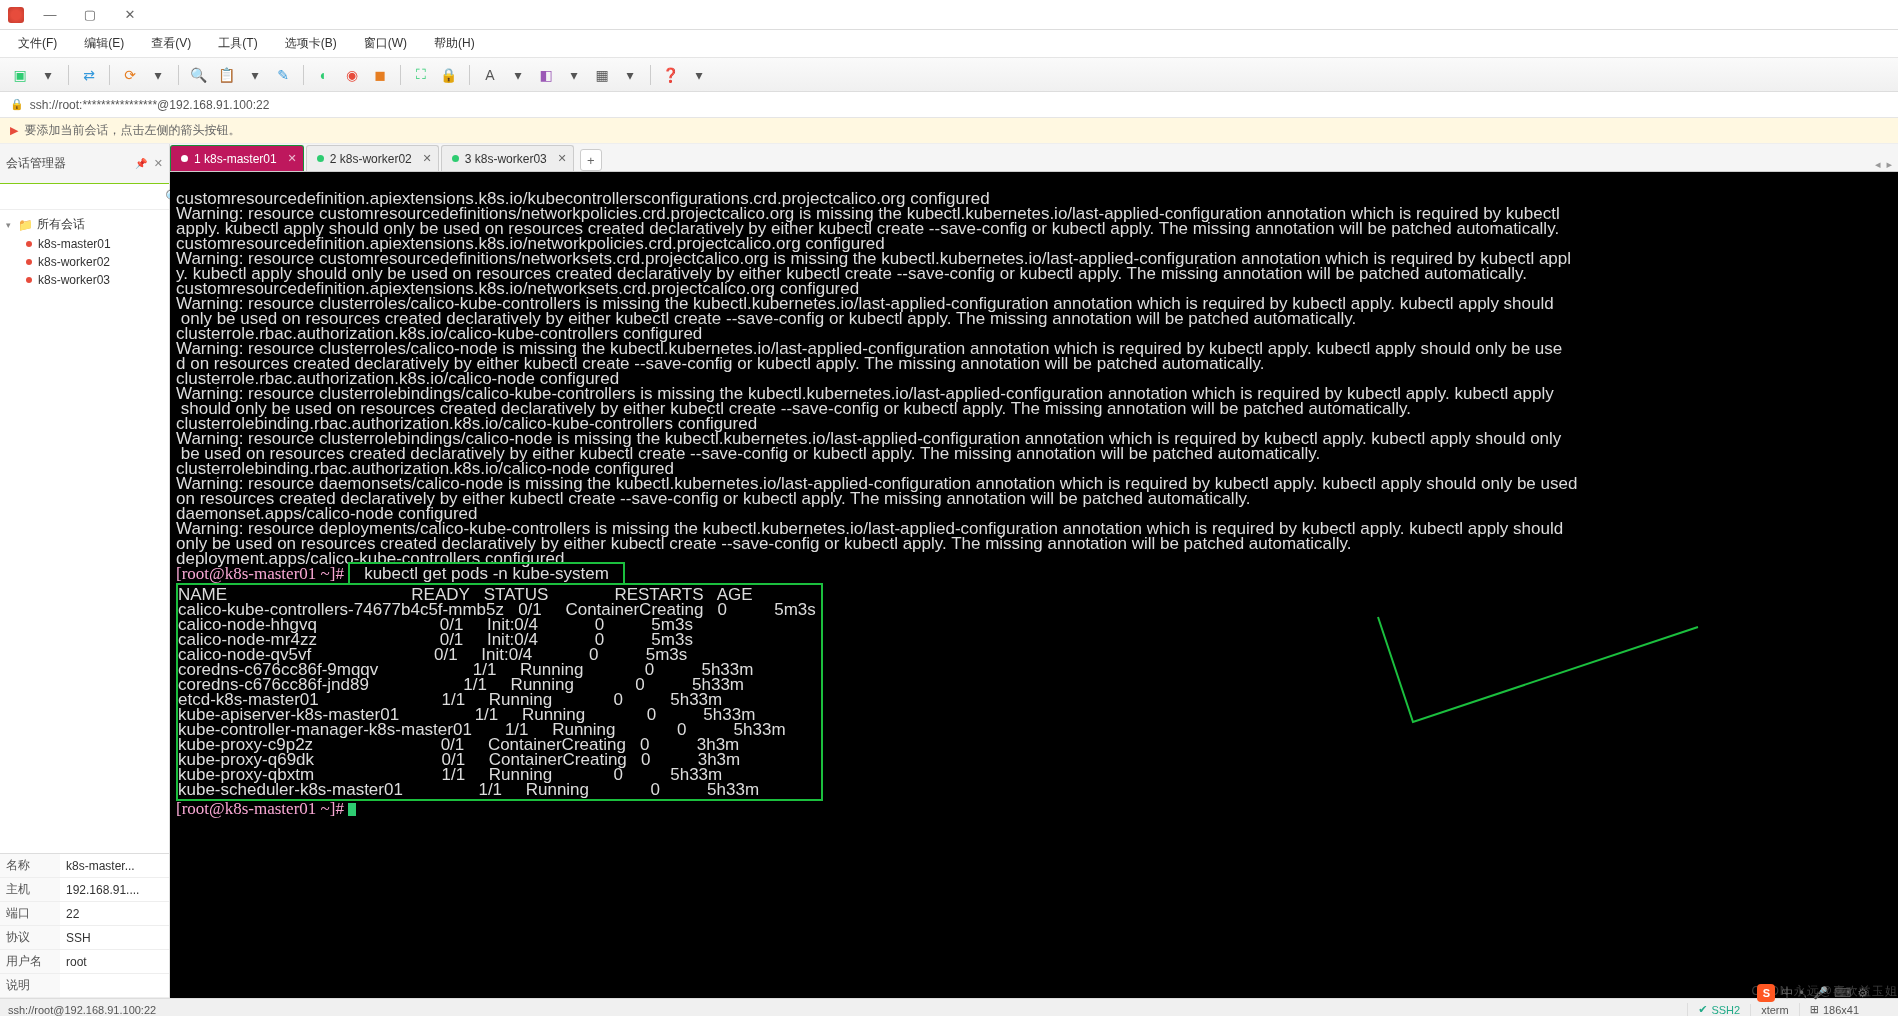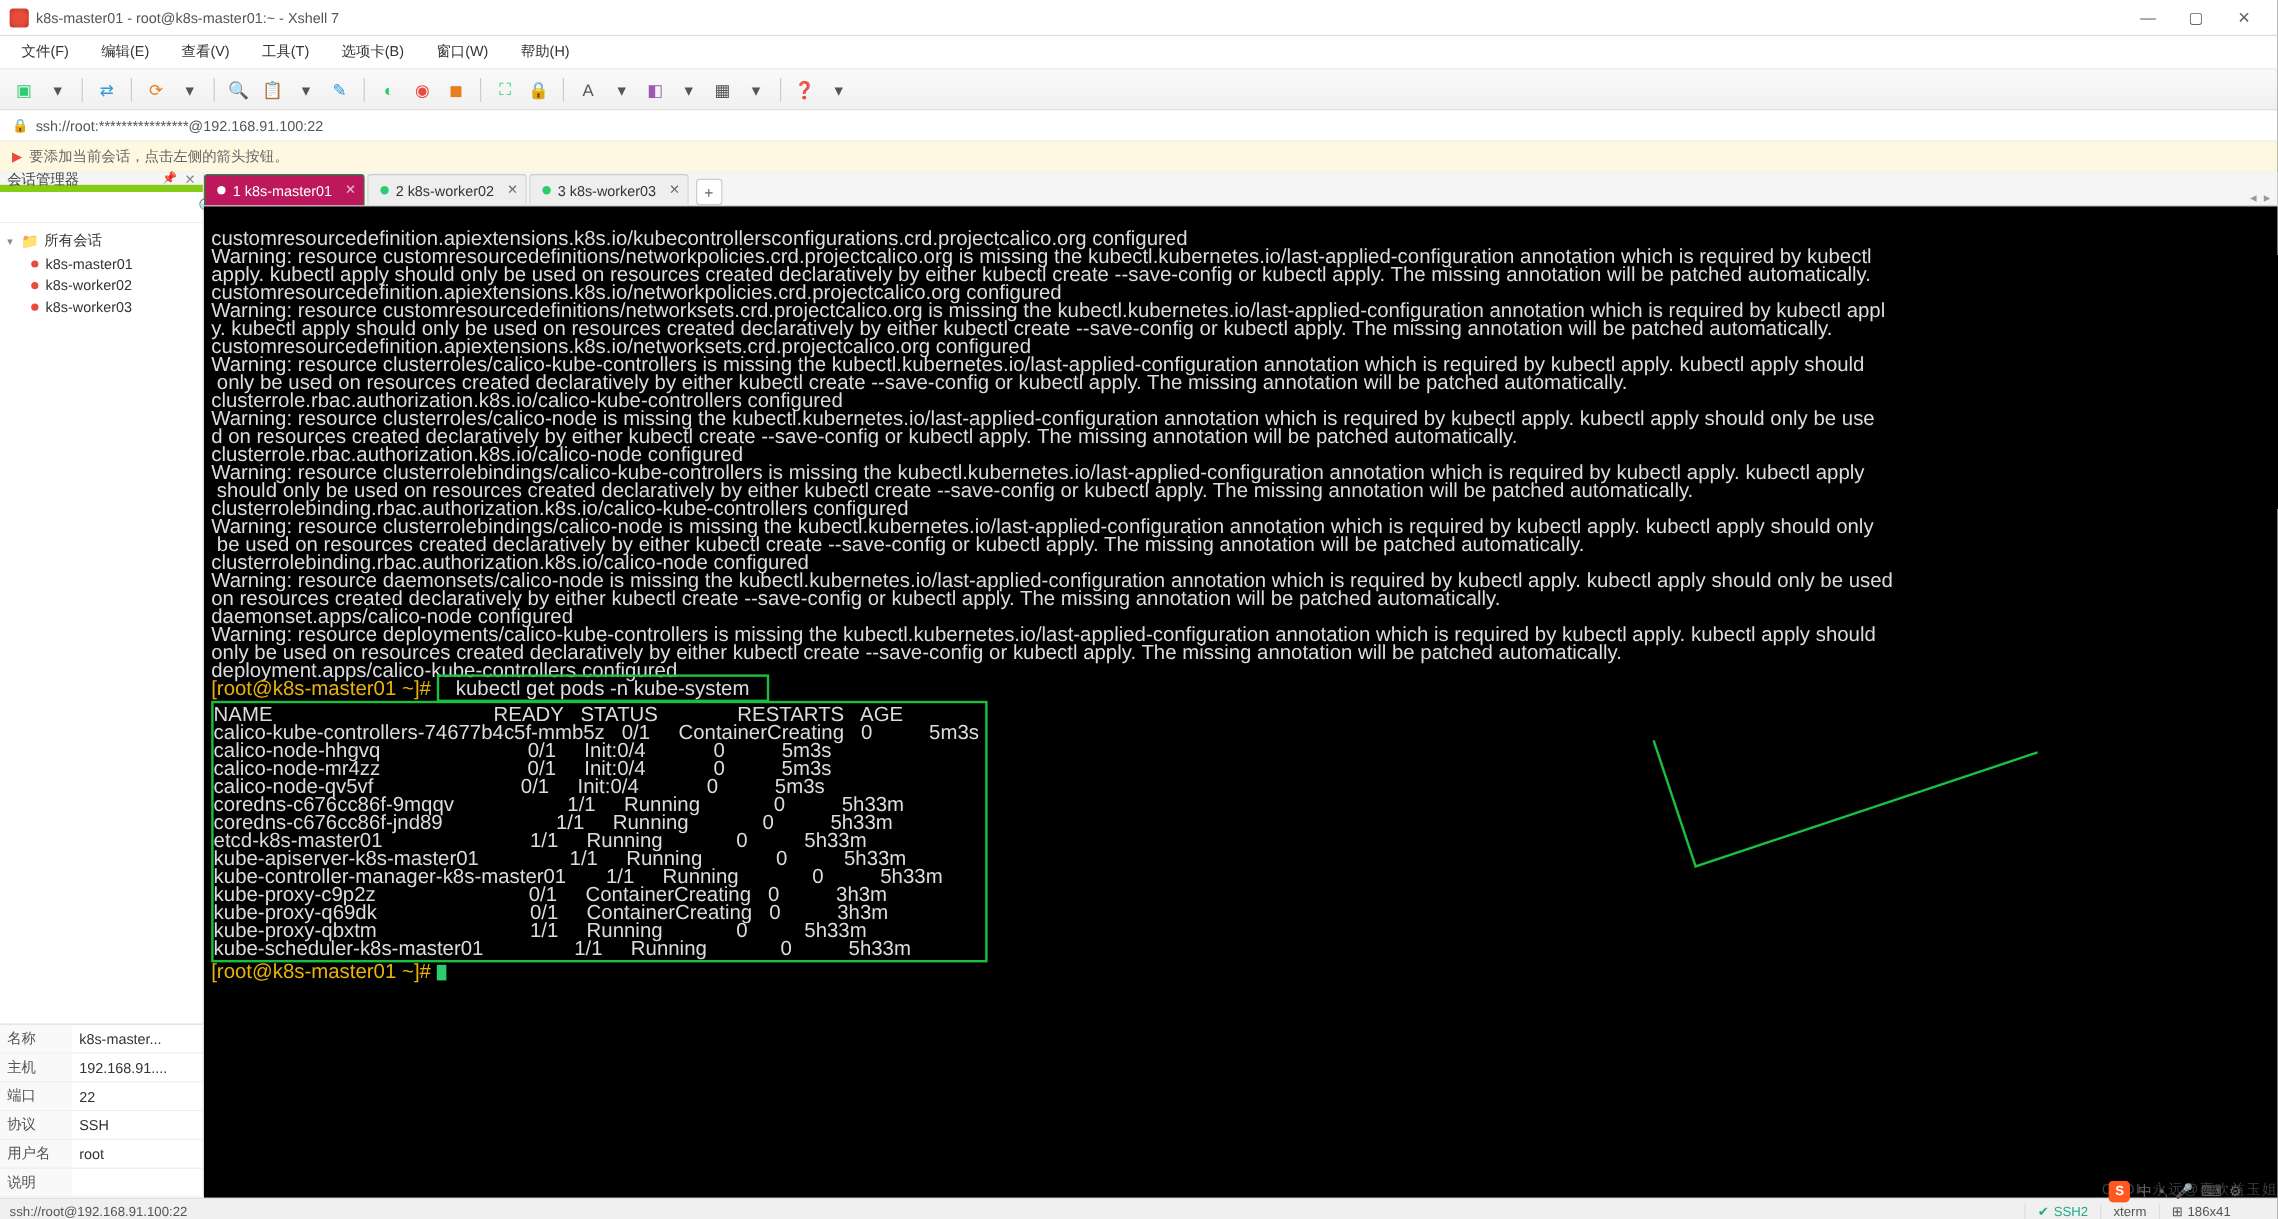--- a/index.html
+++ b/index.html
@@ -17,21 +17,21 @@
 .toolbar .tbtn.blue{color:#3498db;}
 .toolbar .tbtn.red{color:#e74c3c;}
 .toolbar .tbtn.purple{color:#9b59b6;}
 .toolbar .sep { width:1px; height:20px; background:#ccc; margin:0 4px; }
 .addrbar { height:26px; background:#fff; display:flex; align-items:center; padding:0 10px; gap:6px; border-bottom:1px solid #e5e5e5; font-size:12px; color:#555; }
 .addrbar .lock { color:#888; font-size:11px; }
 .hintbar { height:26px; background:#fff8e1; display:flex; align-items:center; padding:0 10px; border-bottom:1px solid #eee; font-size:12px; color:#666; }
 .hintbar .flag { color:#e74c3c; margin-right:6px; font-size:11px;}
 .mainrow { display:flex; height:854px; }
 .sidebar { width:170px; background:#fff; border-right:1px solid #ddd; display:flex; flex-direction:column; }
-.sidebar-hdr { height:16px; background:#f5f5f5; border-bottom:6px solid #84cc16; display:flex; align-items:center; padding:0 6px; font-size:12px; color:#444; }
+.sidebar-hdr { height:40px; background:#f5f5f5; border-bottom:1px solid #84cc16; display:flex; align-items:center; padding:0 6px; font-size:12px; color:#444; }
 .sidebar-hdr .pin { margin-left:auto; color:#888; font-size:10px; }
 .sidebar-hdr .close { margin-left:6px; color:#888; font-size:11px; }
 .search { height:26px; display:flex; align-items:center; padding:0 6px; border-bottom:1px solid #eee; }
 .search input { flex:1; border:none; outline:none; font-size:12px; padding:2px; }
 .search .mag { color:#999; font-size:13px; }
 .tree { flex:1; padding:4px 2px; overflow:auto; }
 .tree .folder { display:flex; align-items:center; padding:2px 4px; font-size:12px; }
 .tree .folder .exp { width:12px; color:#888; font-size:9px; }
 .tree .folder .ficon { color:#e8b04b; margin-right:4px; font-size:12px; }
 .tree .item { display:flex; align-items:center; padding:2px 4px 2px 24px; font-size:12px; }
@@ -44,40 +44,39 @@
 .tabs { height:28px; background:#f5f5f5; display:flex; align-items:flex-end; border-bottom:1px solid #ccc; position:relative; }
 .tab { height:26px; padding:0 26px 0 10px; display:flex; align-items:center; background:#eee; border:1px solid #ccc; border-bottom:none; margin-right:2px; font-size:12px; border-radius:3px 3px 0 0; position:relative; }
 .tab.active { background:#be185d; color:#fff; border-color:#1a8f3a; }
 .tab .dot { width:7px; height:7px; border-radius:50%; margin-right:6px; }
 .tab .dot.green { background:#2ecc71; }
 .tab .dot.white { background:#fff; border:1px solid rgba(255,255,255,.6); }
 .tab .close { position:absolute; right:6px; font-size:11px; opacity:.7; }
 .tabs .addtab { width:22px; height:22px; border:1px solid #ccc; display:flex; align-items:center; justify-content:center; margin-left:4px; font-size:13px; color:#666; border-radius:3px; background:#fff; }
 .tabs .tabnav { position:absolute; right:6px; color:#999; font-size:11px; display:flex; gap:6px; align-items:center; }
 .term { flex:1; background:#000; color:#ddd; font-family:Consolas,"Courier New",monospace; font-size:17px; line-height:15px; padding:4px 6px; overflow:hidden; white-space:pre; position:relative; }
-.term .prompt-path { color:#eab308; }
+.term .prompt-path { color:#f9a8d4;font-family:Liberation Serif, serif; }
 .term .cmd-box { border:2px solid #1bbf3e; padding:0 14px; color:#ddd; }
 .term .table-box { border:2px solid #1bbf3e; display:inline-block; padding:2px 0; margin-top:1px; }
 .term .cursor { display:inline-block; width:8px; height:13px; background:#2ecc71; vertical-align:middle; }
 .checkmark { position:absolute; right:190px; top:440px; width:340px; height:130px; }
 .statusbar { height:22px; background:#f0f0f0; border-top:1px solid #ddd; display:flex; align-items:center; padding:0 8px; font-size:11px; color:#555; }
 .statusbar .spacer { flex:1; }
 .statusbar .seg { padding:0 10px; border-left:1px solid #ddd; display:flex; align-items:center; gap:4px; }
 .statusbar .seg.ok { color:#2a8; }
 .watermark { position:fixed; right:0px; bottom:16px; font-size:12px; color:rgba(120,120,120,.5); pointer-events:none; letter-spacing:1px;}
 .ime { position:fixed; right:30px; bottom:14px; display:flex; gap:6px; align-items:center; font-size:12px; }
 .ime .sogou { width:18px;height:18px;background:#ff5722;border-radius:4px;display:flex;align-items:center;justify-content:center;color:#fff;font-size:11px;font-weight:bold;}
 .ime span{color:#666;}
 </style>
 </head>
 <body>
 
 <div class="titlebar">
   <div class="app-icon"></div>
-  <div class="title">k8s-master01 - root@k8s-master01:~ - Xshell 7</div>
   <div class="winbtn">—</div>
   <div class="winbtn">▢</div>
   <div class="winbtn">✕</div>
 </div>
 
 <div class="menubar">
   <div class="menu">文件(F)</div>
   <div class="menu">编辑(E)</div>
   <div class="menu">查看(V)</div>
   <div class="menu">工具(T)</div>

